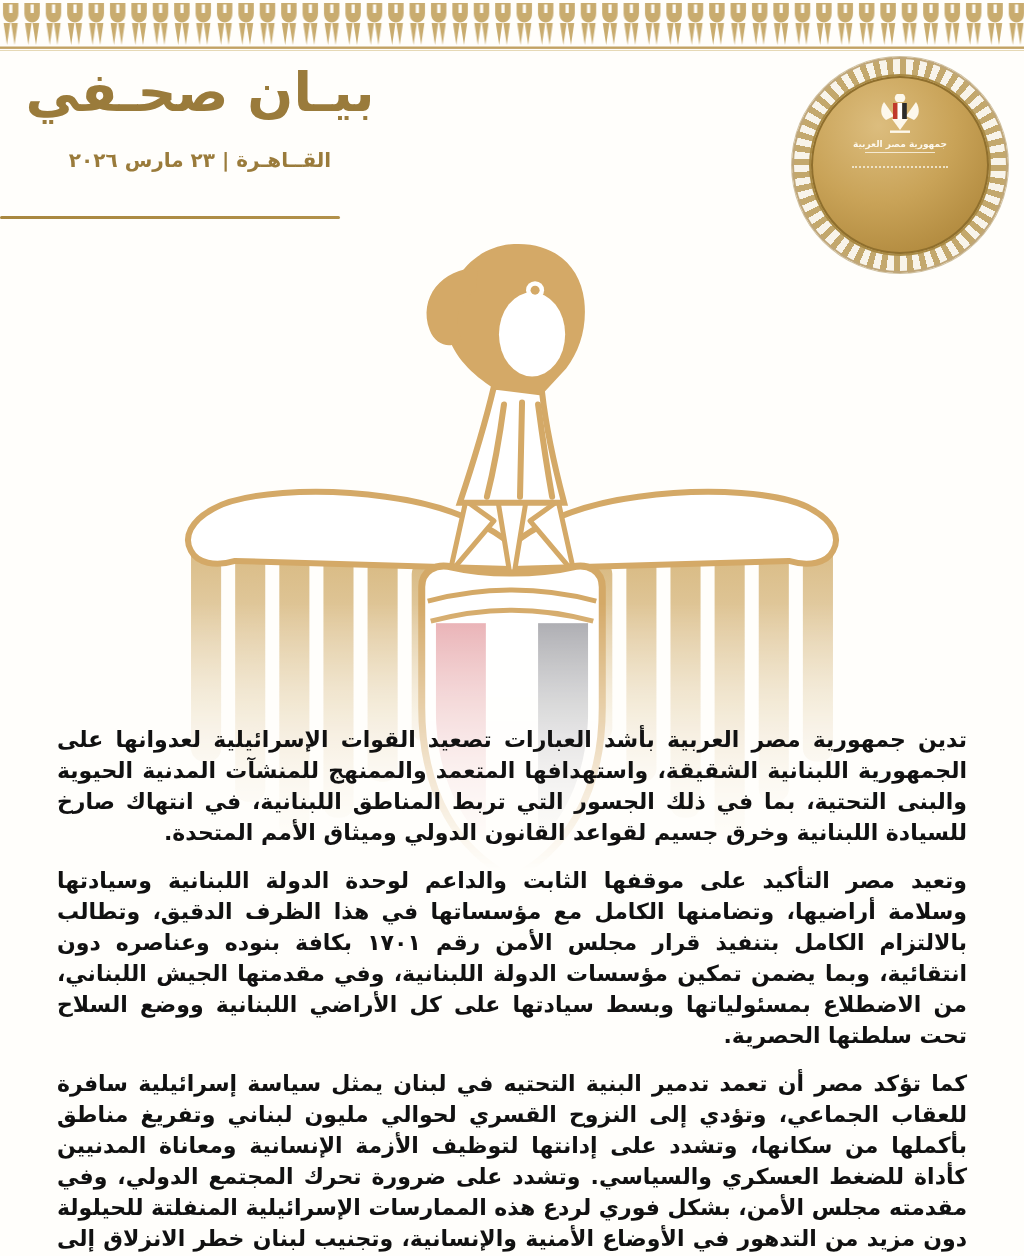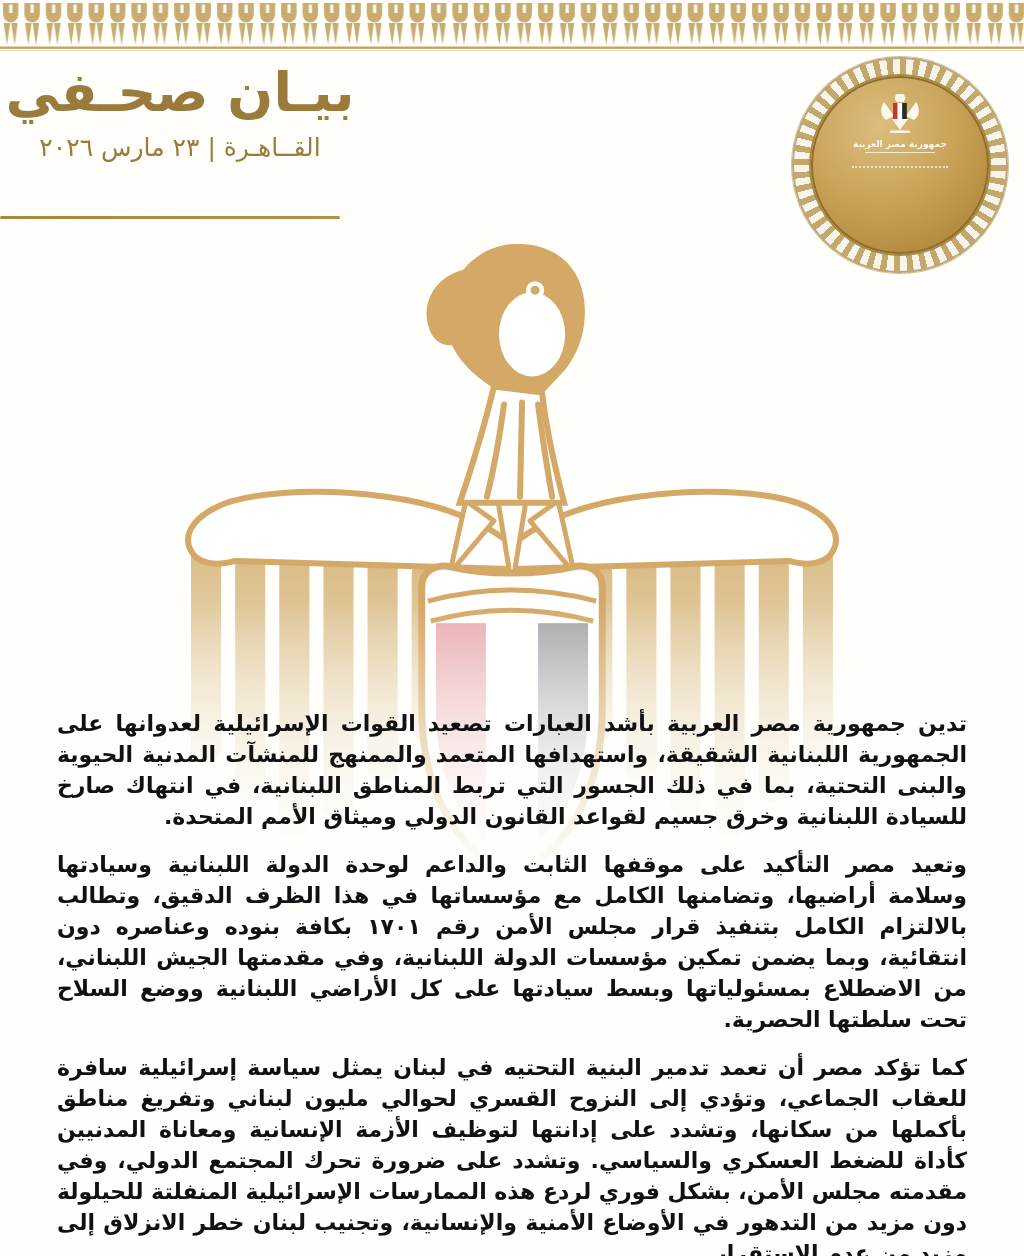--- a/index.html
+++ b/index.html
@@ -3,27 +3,27 @@
 <meta charset="utf-8">
 <style>
   html,body{margin:0;padding:0;background:#ffffff;}
   .page{
     position:relative;width:1024px;height:1256px;background:#fffefb;
     overflow:hidden;font-family:"DejaVu Sans",sans-serif;
   }
   
   .border-strip{position:absolute;top:0;left:0;width:1024px;height:54px;}
   
-  .header-left{position:absolute;top:62px;left:0;width:360px;text-align:center;direction:rtl;}
+  .header-left{position:absolute;top:62px;left:0;width:360px;text-align:center;direction:rtl;padding-left:20px;}
   .press-title{
     font-size:54px;font-weight:bold;color:#9a7b3b;margin:0;line-height:1.15;
     letter-spacing:1px;
   }
   .press-date{
-    font-size:25px;font-weight:normal;color:#9a7b3b;margin-top:9px;
+    font-size:20px;font-weight:bold;color:#9a7b3b;margin-top:24px;
   }
   .gold-rule{
     position:absolute;top:216px;left:0;width:340px;height:3px;
     background:linear-gradient(90deg,#a8873f,#b2914a);border-radius:2px;
   }
   
   .seal{
     position:absolute;top:57px;left:792px;width:216px;height:216px;border-radius:50%;
     background:
       repeating-conic-gradient(#c3a86d 0deg 3.5deg,#f8f4ea 3.5deg 7.5deg);
@@ -53,21 +53,21 @@
     position:absolute;top:618px;left:30px;width:964px;
     direction:rtl;text-align:center;
     font-size:21px;font-weight:bold;color:#9a151a;line-height:1.4;
   }
   
   .content{
     position:absolute;top:708px;left:57px;width:910px;
     direction:rtl;text-align:justify;text-justify:inter-word;
     color:#111111;font-size:22px;font-weight:bold;line-height:31px;
   }
-  .content p{margin:0 0 17px 0;}
+  .content p{margin:16px 0 17px 0;}
 </style>
 </head>
 <body>
 
 <div class="page">
 
   <svg class="border-strip" viewBox="0 0 1024 54" preserveAspectRatio="none" aria-hidden="true">
     <defs>
       <pattern id="lotus" width="21.4" height="54" patternUnits="userSpaceOnUse">
         <path d="M3 3 h15.4 v10 c0 6 -3.5 9.5 -7.7 9.5 c-4.2 0 -7.7 -3.5 -7.7 -9.5 Z" fill="#c9ac6f"></path>

